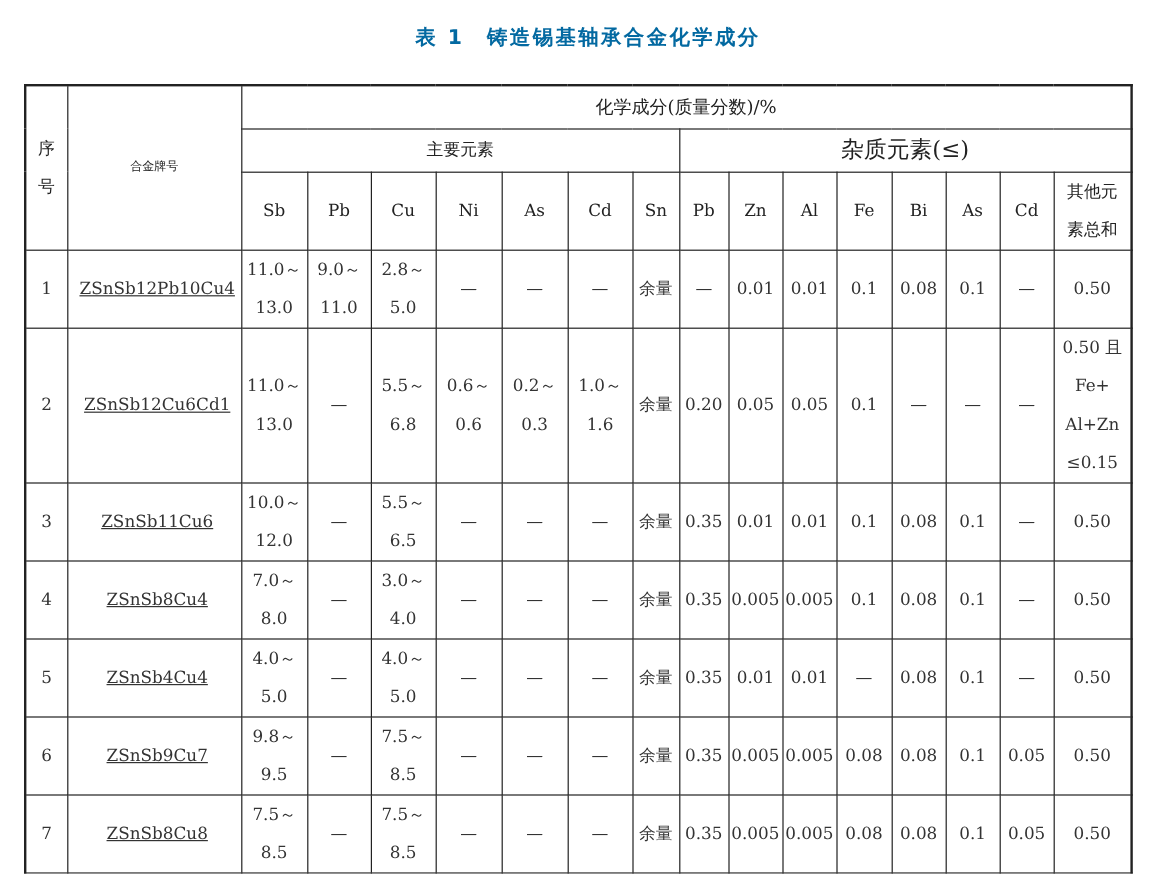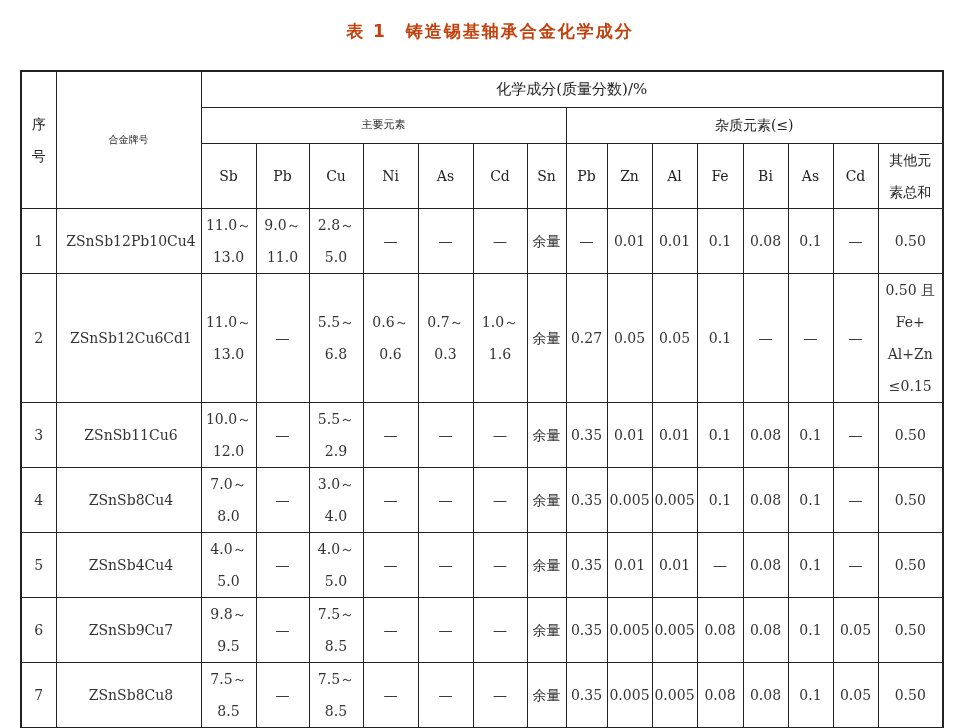--- a/index.html
+++ b/index.html
@@ -1,29 +1,29 @@
 <!DOCTYPE html>
 <html><head>
 <meta charset="utf-8">
 <style>
   html, body { margin: 0; padding: 0; background: #ffffff; }
   body { width: 980px; height: 728px; position: relative; overflow: hidden;
          font-family: "DejaVu Serif", "Liberation Serif", serif; color: #222; }
   .title { position: absolute; top: 20px; left: 0; width: 980px; text-align: center;
            font-family: "DejaVu Sans", "Liberation Sans", sans-serif; font-weight: bold;
-           font-size: 17px; letter-spacing: 2px; color: #c2410c; }
+           font-size: 17px; letter-spacing: 2px; color: #0369a1; }
   table.comp { position: absolute; left: 20px; top: 70px; border-collapse: collapse;
                table-layout: fixed; border: 2px solid #222; }
   table.comp td, table.comp th { border: 1px solid #222; padding: 0; text-align: center;
                vertical-align: middle; font-weight: normal; font-size: 14px; line-height: 32px;
                color: #333; overflow: hidden; white-space: nowrap; }
   table.comp th { color: #222; }
   .thead-bottom td, .thead-bottom th { border-bottom: 2px solid #222; }
   .vhead { line-height: 32px; font-size: 15px; }
-  .left { text-align: center; padding-left: 5px !important; }
+  .left { text-align: center; padding-left: 5px !important; text-decoration: underline; }
   .dash { color: #999; }
   .wrap { white-space: normal !important; line-height: 32px; }
   .wrap2 { white-space: normal !important; line-height: 29px; }
 </style>
 </head>
 <body>
 
 <div class="title">表 1　铸造锡基轴承合金化学成分</div>
 
 <table class="comp">
@@ -49,22 +49,22 @@
   <tbody>
       <tr style="height:36px">
     <th rowspan="3" class="vhead">
       <div>序</div>
       <div>号</div>
     </th>
     <th rowspan="3" style="font-size:10px">合金牌号</th>
     <th colspan="15" style="font-size:15px">化学成分(质量分数)/%</th>
   </tr>
   <tr style="height:36px">
-    <th colspan="7" style="font-size:11px">主要元素</th>
-    <th colspan="8" style="font-size:14px">杂质元素(≤)</th>
+    <th colspan="7" style="font-size:14px">主要元素</th>
+    <th colspan="8" style="font-size:19px">杂质元素(≤)</th>
   </tr>
   <tr style="height:64px" class="thead-bottom">
     <th>Sb</th>
     <th>Pb</th>
     <th>Cu</th>
     <th>Ni</th>
     <th>As</th>
     <th>Cd</th>
     <th>Sn</th>
     <th>Pb</th>
@@ -119,29 +119,29 @@
     <td class="dash">—</td>
     <td class="wrap">
           <div>5.5～</div>
           <div>6.8</div>
         </td>
     <td class="wrap">
           <div>0.6～</div>
           <div>0.6</div>
         </td>
     <td class="wrap">
-          <div>0.7～</div>
+          <div>0.2～</div>
           <div>0.3</div>
         </td>
     <td class="wrap">
           <div>1.0～</div>
           <div>1.6</div>
         </td>
     <td>余量</td>
-    <td>0.27</td>
+    <td>0.20</td>
     <td>0.05</td>
     <td>0.05</td>
     <td>0.1</td>
     <td class="dash">—</td>
     <td class="dash">—</td>
     <td class="dash">—</td>
     <td class="wrap2">
       <div>0.50 且</div>
       <div>Fe+</div>
       <div>Al+Zn</div>
@@ -152,21 +152,21 @@
   <tr style="height:65px">
     <td>3</td>
     <td class="left">ZSnSb11Cu6</td>
     <td class="wrap">
           <div>10.0～</div>
           <div>12.0</div>
         </td>
     <td class="dash">—</td>
     <td class="wrap">
           <div>5.5～</div>
-          <div>2.9</div>
+          <div>6.5</div>
         </td>
     <td class="dash">—</td>
     <td class="dash">—</td>
     <td class="dash">—</td>
     <td>余量</td>
     <td>0.35</td>
     <td>0.01</td>
     <td>0.01</td>
     <td>0.1</td>
     <td>0.08</td>

